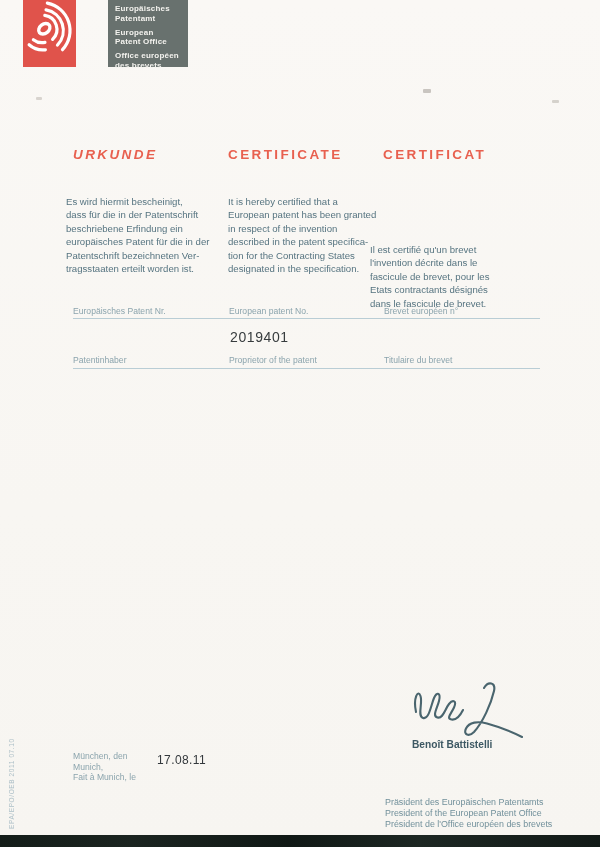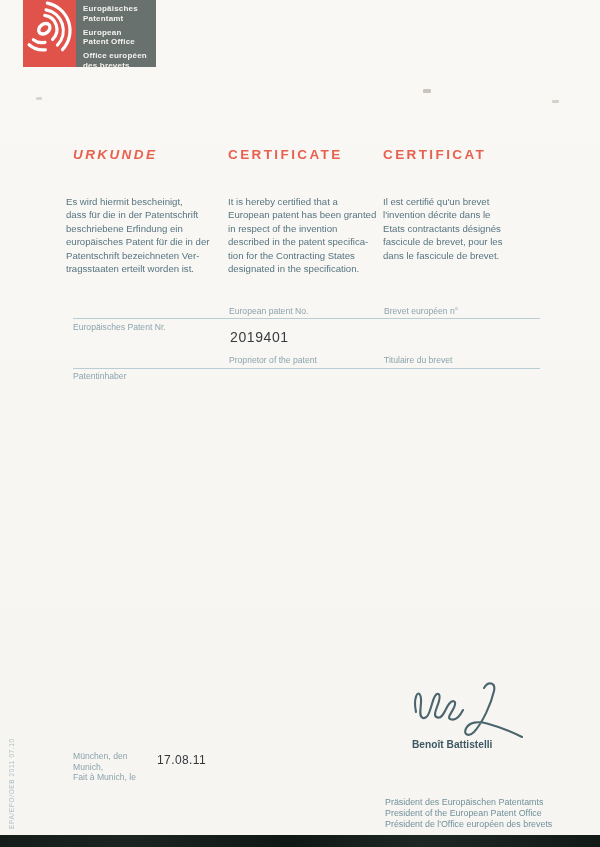--- a/index.html
+++ b/index.html
@@ -12,39 +12,40 @@
     position:relative;width:600px;height:847px;
     background:linear-gradient(180deg,#faf8f5 0%,#f8f6f2 60%,#f7f5f1 100%);
     overflow:hidden;
   }
   
   .brand{position:absolute;left:23px;top:0;display:flex;}
   .brand-mark{width:53px;height:67px;background:#e0534b;display:block;}
   .brand-names{
     width:80px;height:67px;background:#68716e;box-sizing:border-box;
     padding:4px 0 0 7px;
+    margin-left:32px;
   }
   .org-name{
     color:#f4f3ef;font-size:8px;font-weight:bold;line-height:9.5px;
     letter-spacing:.2px;white-space:pre-line;margin:0 0 4.5px 0;
   }
   
   .col{position:absolute;width:150px;}
-  .col-de{left:66px;}  .col-en{left:228px;}  .col-fr{left:383px;width:158px;}
+  .col-de{left:66px;}  .col-en{left:228px;}  .col-fr{left:370px;width:158px;margin-top:48px;}
   .lang-title{
     top:147px;position:absolute;
     color:#e8604f;font-size:13.5px;font-weight:bold;letter-spacing:2.4px;
   }
   .lang-title.t-de{left:73px;font-style:italic;} .lang-title.t-en{left:228px;} .lang-title.t-fr{left:383px;}
   .para{top:195px;color:#567480;font-size:9.6px;line-height:13.4px;}
   .para div{white-space:nowrap;}
   
   .field-labels{position:absolute;left:0;width:600px;color:#8ba4ad;font-size:8.6px;}
   .field-labels span{position:absolute;white-space:nowrap;}
-  .fl-de{left:73px;margin-top:16px;} .fl-en{left:229px;} .fl-fr{left:384px;}
+  .fl-de{left:73px;} .fl-en{left:229px;} .fl-fr{left:384px;}
   .rule{position:absolute;left:73px;width:467px;height:0;border-top:1px solid #b9cdd5;}
   .patent-number{
     position:absolute;left:230px;top:329px;
     color:#373c3e;font-size:14px;letter-spacing:.6px;
   }
   .address{
     position:absolute;left:155px;top:398px;
     color:#3c4246;font-size:10.6px;line-height:13.2px;
   }
   
@@ -132,22 +133,22 @@
     <div>It is hereby certified that a</div>
     <div>European patent has been granted</div>
     <div>in respect of the invention</div>
     <div>described in the patent specifica-</div>
     <div>tion for the Contracting States</div>
     <div>designated in the specification.</div>
   </div>
   <div class="col col-fr para">
     <div>Il est certifié qu'un brevet</div>
     <div>l'invention décrite dans le</div>
+    <div>fascicule de brevet, pour les</div>
     <div>Etats contractants désignés</div>
-    <div>fascicule de brevet, pour les</div>
     <div>dans le fascicule de brevet.</div>
   </div>
 
   <div class="field-labels" style="top:306px;">
     <span class="fl-de">Europäisches Patent Nr.</span>
     <span class="fl-en">European patent No.</span>
     <span class="fl-fr">Brevet européen n°</span>
   </div>
   <div class="rule" style="top:318px;"></div>
 

